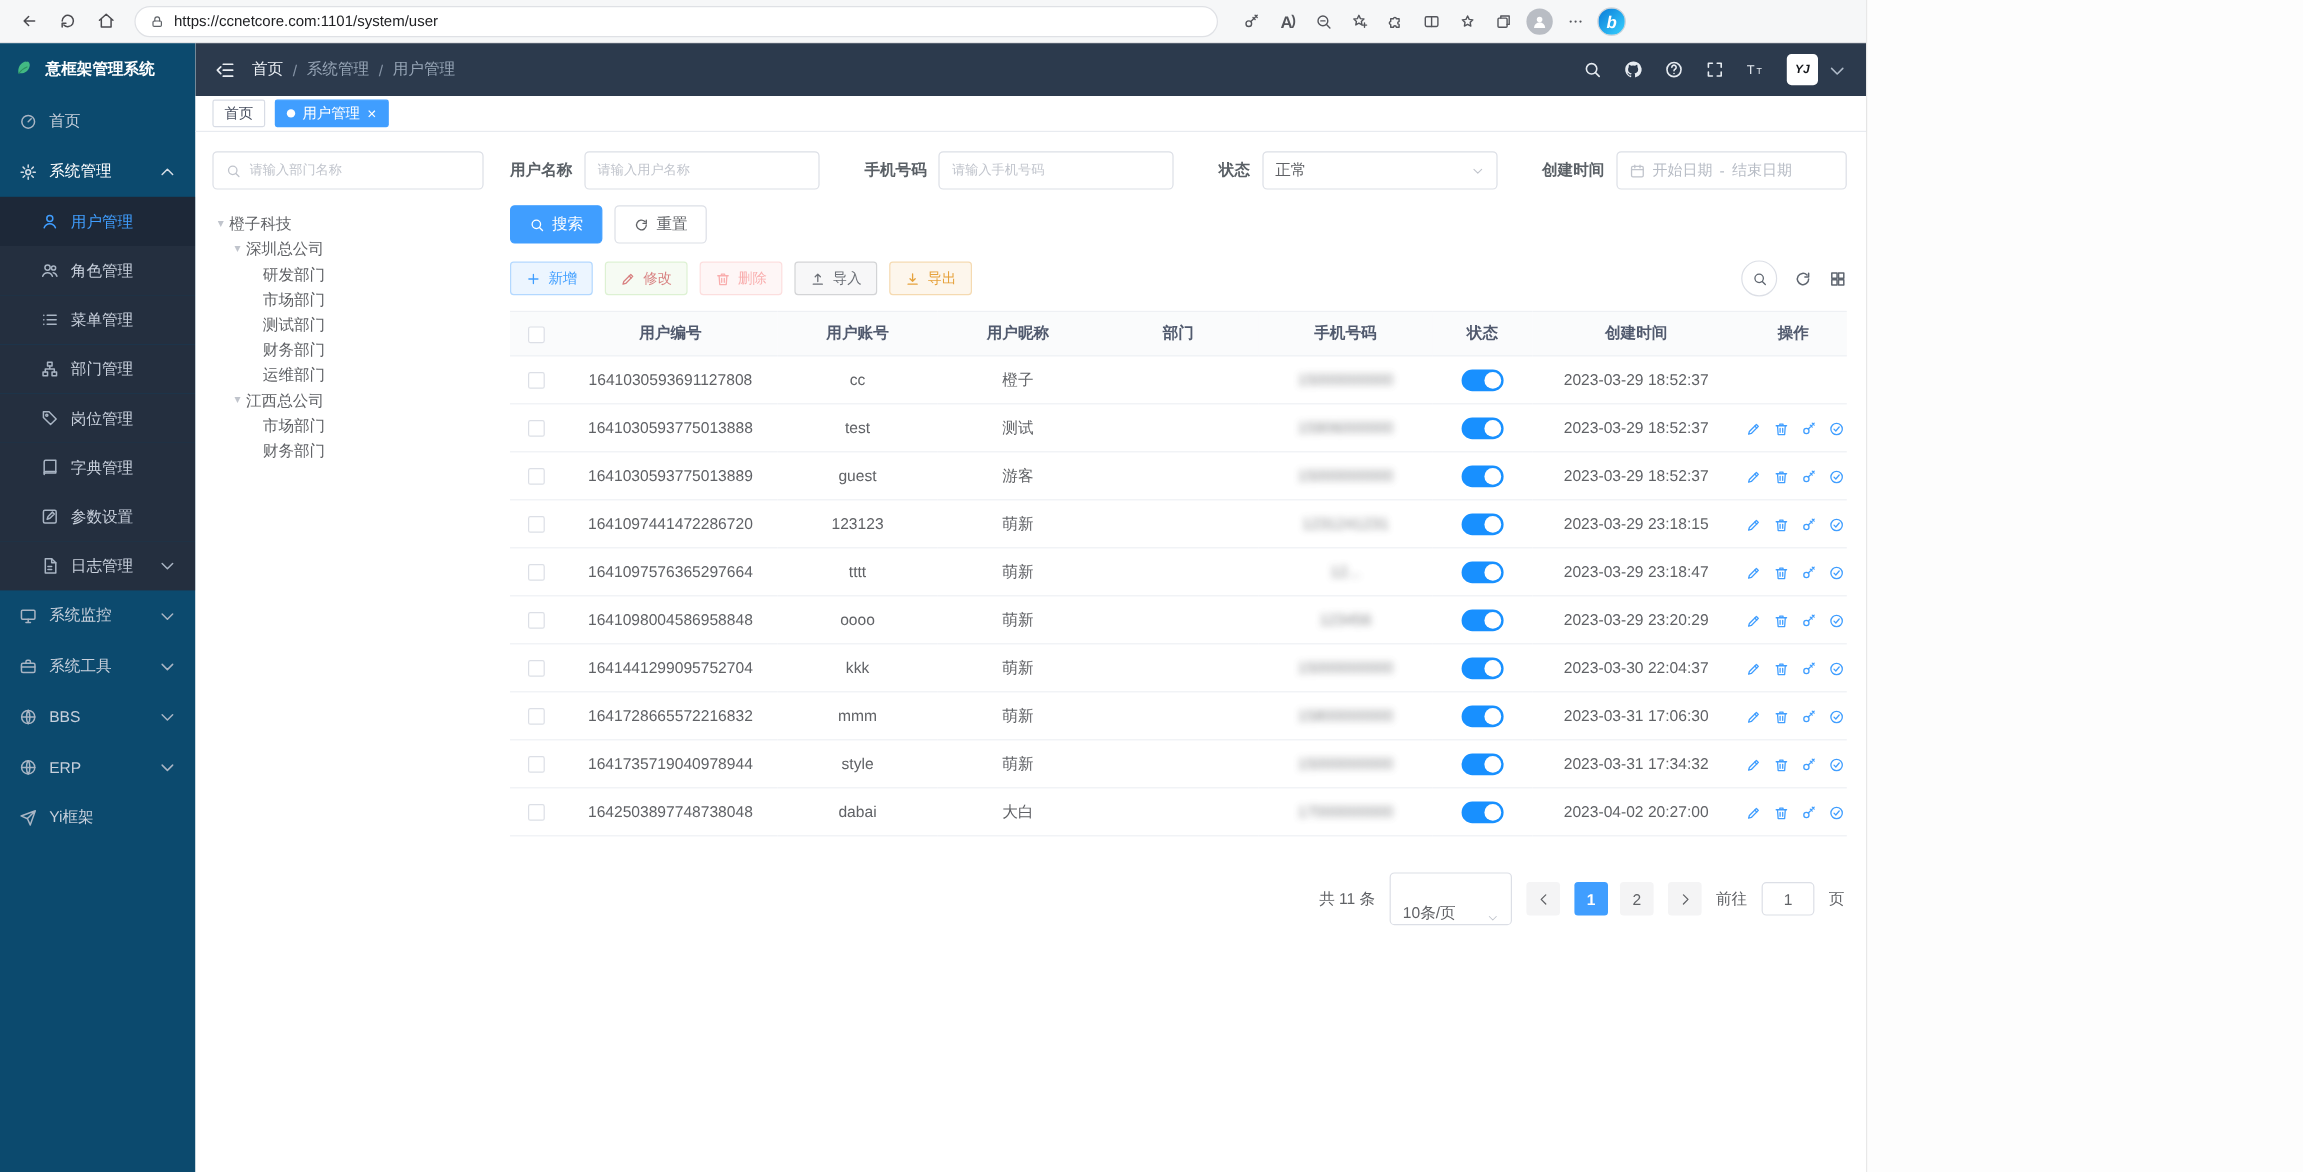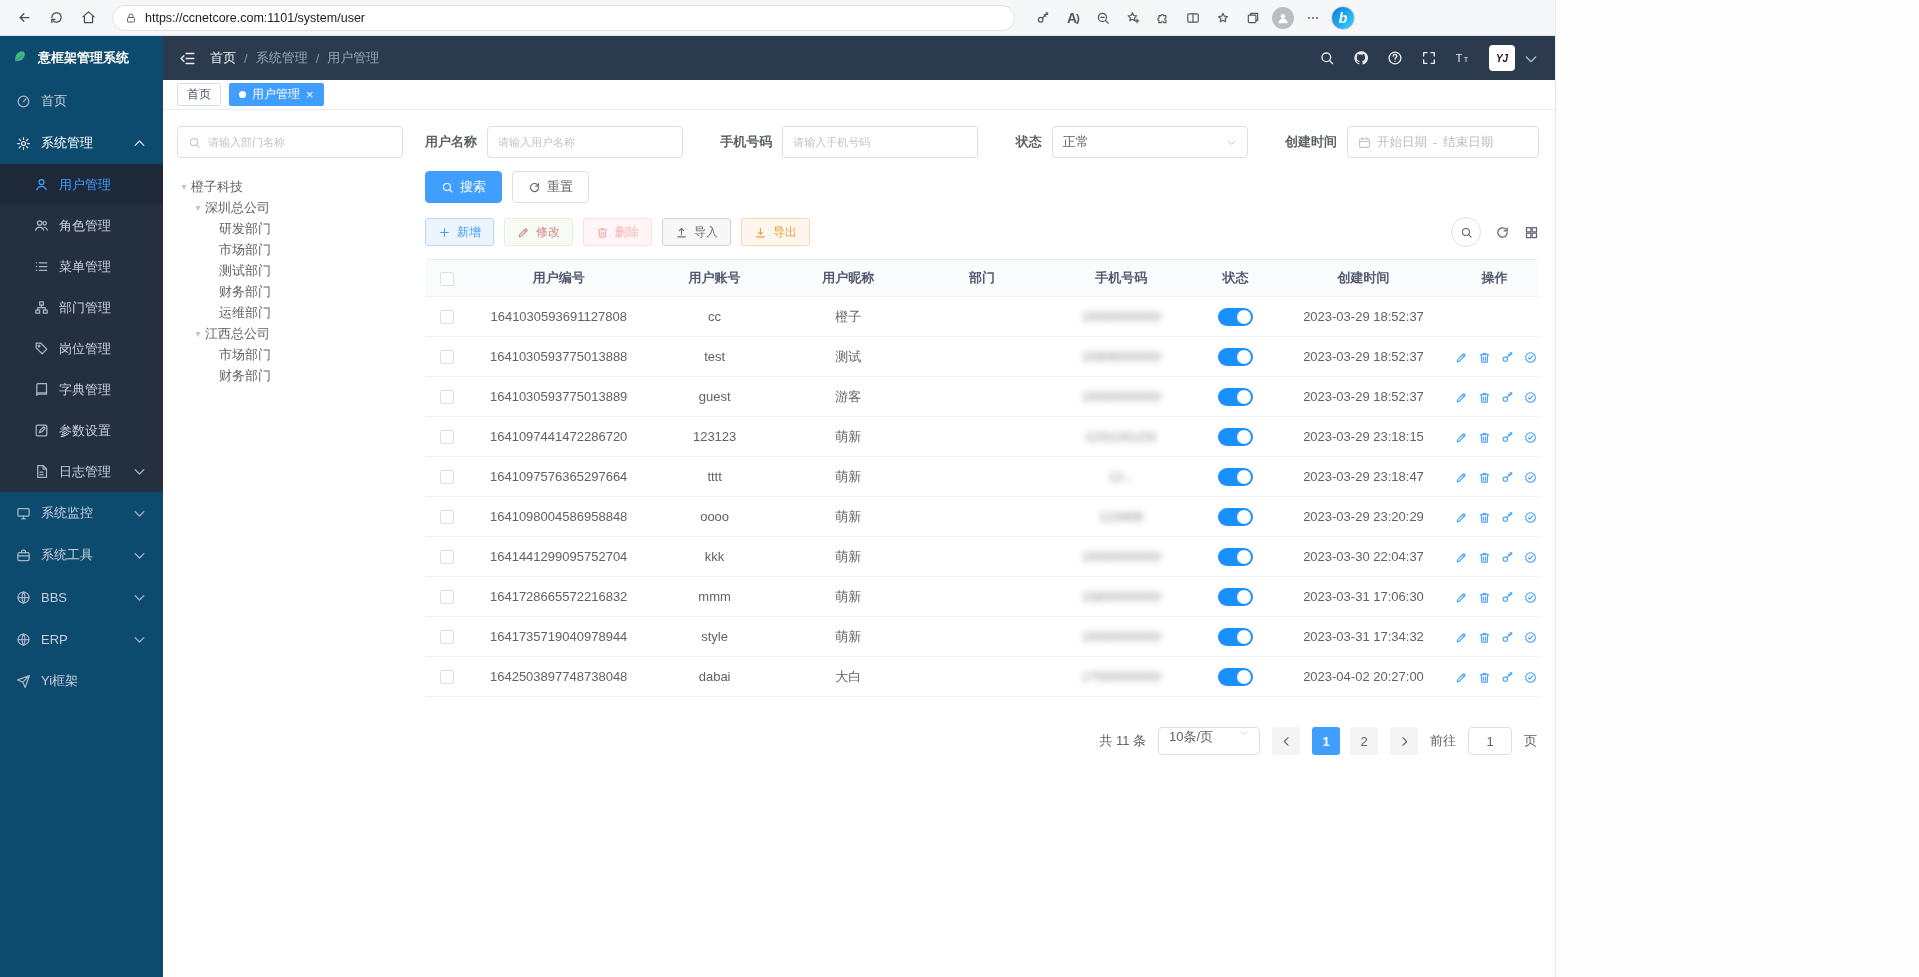--- a/index.html
+++ b/index.html
@@ -100,21 +100,21 @@
 .checkbox{display:inline-block;width:14px;height:14px;border:1px solid #dcdfe6;border-radius:2px;background:#fff;vertical-align:middle;cursor:pointer}
 .blurred{filter:blur(3px);opacity:.75}
 .switch{display:inline-block;width:35px;height:18px;border-radius:9px;background:#dcdfe6;position:relative;vertical-align:middle;cursor:pointer}
 .switch.on{background:#1890ff}
 .switch::after{content:"";position:absolute;top:2px;left:2px;width:14px;height:14px;border-radius:50%;background:#fff}
 .switch.on::after{left:auto;right:2px}
 td.ops{color:#409eff}
 .op{display:inline-flex;font-size:13px;margin:0 5px;color:#409eff;cursor:pointer;vertical-align:middle}
 
 .pagination{display:flex;align-items:center;justify-content:flex-end;gap:12px;margin-top:30px;padding-right:2px;color:#606266;font-size:13px}
-.page-size{width:102px;height:28px;border:1px solid #dcdfe6;border-radius:4px;display:flex;align-items:flex-start;justify-content:space-between;padding:0 10px;cursor:pointer;color:#606266}
+.page-size{width:102px;height:44px;border:1px solid #dcdfe6;border-radius:4px;display:flex;align-items:flex-end;justify-content:space-between;padding:0 10px;cursor:pointer;color:#606266}
 .page-size .icon{font-size:10px;color:#c0c4cc}
 .page-btn{min-width:28px;height:28px;border-radius:3px;background:#f4f4f5;color:#606266;display:inline-flex;align-items:center;justify-content:center;font-size:13px;cursor:pointer}
 .page-btn.active{background:#409eff;color:#fff;font-weight:700}
 .goto-input{width:44px;height:28px;border:1px solid #dcdfe6;border-radius:4px;text-align:center;font-size:13px;color:#606266;outline:none;font-family:inherit}
 </style>
 </head>
 <body>
 
 <div class="screen">
 <div class="window">

